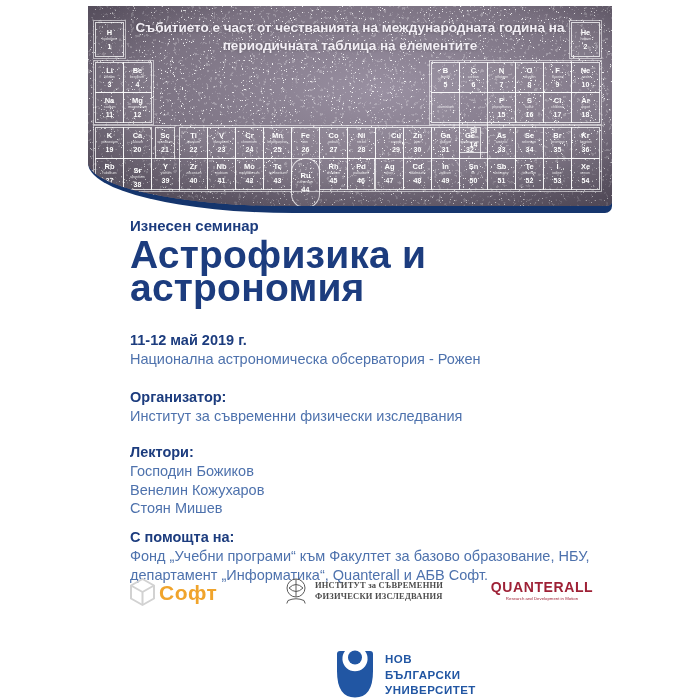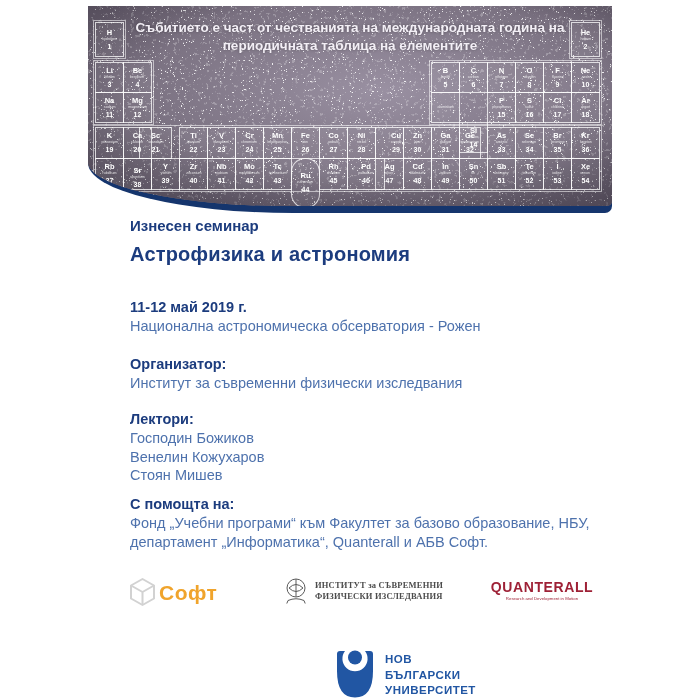--- a/index.html
+++ b/index.html
@@ -36,21 +36,21 @@
     border:1px solid rgba(255,255,255,.75);background:rgba(255,255,255,.05);
     display:flex;flex-direction:column;align-items:center;justify-content:center;
     color:#fff;text-align:center;
   }
   .sym{font-size:7.5px;font-weight:700;line-height:8px}
   .nm{display:block;font-size:6px;line-height:5px;height:5px;transform:scale(.6);white-space:nowrap;opacity:.8}
   .num{font-size:7px;font-weight:700;line-height:8px;margin-top:1px}
   
   .content{position:absolute;left:130px;top:217px;width:472px;color:#4e72ad}
   .kicker{font-size:15px;font-weight:700;color:#1c3c7e;line-height:18px}
-  .title{font-size:20px;font-weight:700;color:#1c3c7e;line-height:33px;margin-top:3px;letter-spacing:.2px}
+  .title{font-size:39px;font-weight:700;color:#1c3c7e;line-height:33px;margin-top:3px;letter-spacing:.2px}
   .sec{font-size:14.5px;line-height:19px}
   .sec .lbl{font-weight:700;color:#1c3c7e}
   .sec-date{margin-top:27px}
   .sec-org{margin-top:19px}
   .sec-lect{margin-top:17px}
   .sec-lect .name{line-height:18.5px}
   .sec-help{margin-top:10px}
   .pre{white-space:pre-line}
   
   .soft{position:absolute;left:129px;top:577px;display:flex;align-items:center}
@@ -198,21 +198,21 @@
       <div class="cell" style="left: 0px; top: 105px; width: 29px; height: 32px;">
         <span class="sym">K</span>
         <span class="nm">potassium</span>
         <span class="num">19</span>
       </div>
       <div class="cell" style="left: 28px; top: 105px; width: 29px; height: 32px;">
         <span class="sym">Ca</span>
         <span class="nm">calcium</span>
         <span class="num">20</span>
       </div>
-      <div class="cell" style="left: 44px; top: 105px; width: 33px; height: 32px;">
+      <div class="cell" style="left: 60px; top: 105px; width: 20px; height: 32px;">
         <span class="sym">Sc</span>
         <span class="nm">scandium</span>
         <span class="num">21</span>
       </div>
       <div class="cell" style="left: 84px; top: 105px; width: 29px; height: 32px;">
         <span class="sym">Ti</span>
         <span class="nm">titanium</span>
         <span class="num">22</span>
       </div>
       <div class="cell" style="left: 112px; top: 105px; width: 29px; height: 32px;">
@@ -323,21 +323,21 @@
       <div class="cell" style="left: 196px; top: 136px; width: 29px; height: 50px; border-radius: 14px;">
         <span class="sym">Ru</span>
         <span class="nm">ruthenium</span>
         <span class="num">44</span>
       </div>
       <div class="cell" style="left: 224px; top: 136px; width: 29px; height: 32px;">
         <span class="sym">Rh</span>
         <span class="nm">rhodium</span>
         <span class="num">45</span>
       </div>
-      <div class="cell" style="left: 252px; top: 136px; width: 38px; height: 32px;">
+      <div class="cell" style="left: 252px; top: 136px; width: 28px; height: 32px;">
         <span class="sym">Pd</span>
         <span class="nm">palladium</span>
         <span class="num">46</span>
       </div>
       <div class="cell" style="left: 280px; top: 136px; width: 29px; height: 32px;">
         <span class="sym">Ag</span>
         <span class="nm">silver</span>
         <span class="num">47</span>
       </div>
       <div class="cell" style="left: 308px; top: 136px; width: 29px; height: 32px;">

